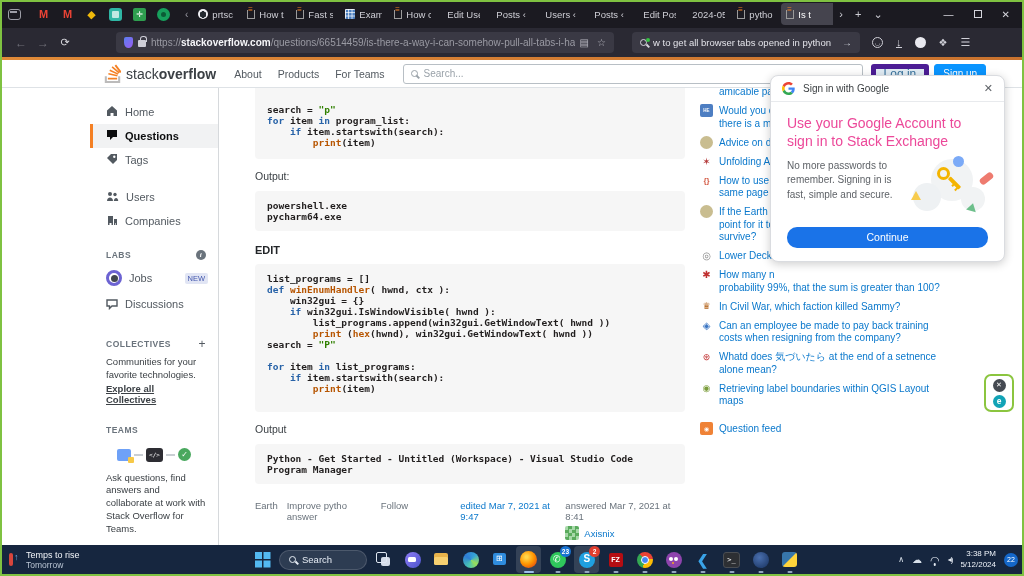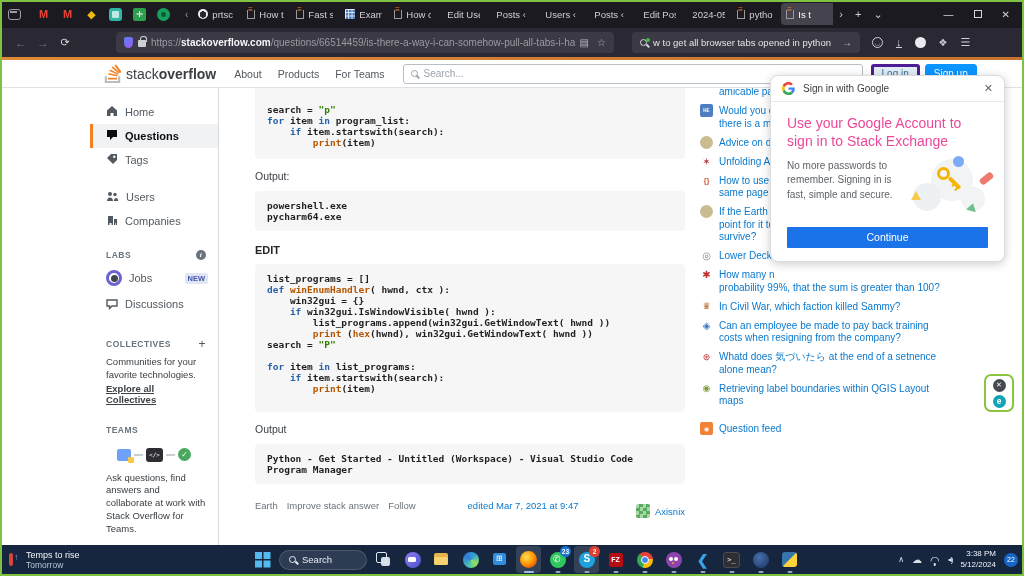--- a/index.html
+++ b/index.html
@@ -67,35 +67,35 @@
 .so-strip{position:absolute;left:0;top:57px;width:1024px;height:3px;background:linear-gradient(90deg,#e08a38,#c9722e)}
 .so-header{position:absolute;left:0;top:60px;width:1024px;height:28px;background:#fff;border-bottom:1px solid #dee2e6;display:flex;align-items:center;padding-left:104px;z-index:5}
 .so-logo{display:flex;align-items:center;gap:5px}
 .so-logo-text{font-size:14px;color:#3b4045}
 .so-logo-text b{font-weight:700}
 .so-links{display:flex;gap:16px;margin-left:18px}
 .so-links span{font-size:10.5px;color:#525960}
 .so-search{margin-left:18px;width:460px;height:20px;border:1px solid #b8bfc5;border-radius:3px;display:flex;align-items:center;gap:6px;padding:0 7px;color:#9aa2a9}
 .so-search input{border:0;outline:0;font-size:10px;flex:1;color:#3b4045;background:transparent;font-family:"Liberation Sans",sans-serif}
 .so-search input::placeholder{color:#9aa2a9}
-.btn-login{margin-left:8px;height:20px;padding:0 8px;background:#e1ecf4;border:3px solid #4c1d95;border-radius:3px;color:#39739d;font-size:10px;display:flex;align-items:center}
+.btn-login{margin-left:8px;height:20px;padding:0 8px;background:#e1ecf4;border:5px solid #4c1d95;border-radius:3px;color:#39739d;font-size:12px;display:flex;align-items:center}
 .btn-signup{margin-left:5px;height:20px;padding:0 8px;background:#0a95ff;border:1px solid #0a95ff;border-radius:3px;color:#fff;font-size:10px;display:flex;align-items:center}
 
 
 .leftnav{position:absolute;left:90px;top:88px;width:129px;height:457px;border-right:1px solid #d6d9dc;padding-top:12px;background:#fff}
 .nav-item{height:24px;display:flex;align-items:center;gap:7px;padding-left:16px;font-size:11px;color:#525960}
 .nav-item svg{flex:none}
 .nav-item.active{background:#f1f2f3;font-weight:700;color:#0c0d0e;border-left:3px solid #f48024;padding-left:13px}
 .nav-spacer{height:13px}
 .nav-label{display:flex;align-items:center;justify-content:space-between;padding:0 12px 0 16px;font-size:8.5px;font-weight:700;color:#6a737c;letter-spacing:.5px;height:18px}
 .info-ic{width:10px;height:10px;border-radius:50%;background:#6a737c;color:#fff;font-size:7px;display:flex;align-items:center;justify-content:center;font-style:italic;font-family:"Liberation Serif",serif}
 .plus-ic{font-size:12px;color:#525960;font-weight:400}
 .jobs-ring{width:16px;height:16px;border-radius:50%;border:3px solid #6c63d2;background:#fff;position:relative;flex:none}
 .jobs-ring::after{content:"";position:absolute;inset:1.5px;border-radius:50%;background:#41464d}
-.new-badge{margin-left:auto;margin-right:10px;font-size:7.5px;font-weight:700;color:#4357ad;background:#e1e5f4;border-radius:2px;padding:1px 3px}
+.new-badge{margin-left:auto;margin-right:10px;font-size:7.5px;font-weight:400;color:#4357ad;background:#e1e5f4;border-radius:2px;padding:1px 3px}
 .col-text{padding:3px 12px 0 16px;font-size:9.5px;line-height:1.35;color:#3b4045}
 .col-link{padding:1px 12px 0 16px;font-size:9.5px;font-weight:700;color:#3b4045;text-decoration:underline}
 .teams-illus{display:flex;align-items:center;justify-content:center;gap:3px;margin:9px 0 7px}
 .ti-chat{width:14px;height:12px;background:#6ea1f7;border-radius:2px;position:relative}
 .ti-chat::after{content:"";position:absolute;right:-3px;bottom:-2px;width:6px;height:6px;background:#f7c948;border-radius:1px}
 .ti-dash{width:9px;border-top:2px dashed #c9ced3}
 .ti-code{width:17px;height:14px;background:#2d2d33;border-radius:3px;color:#fff;font-size:6px;display:flex;align-items:center;justify-content:center;font-family:"DejaVu Sans Mono",monospace}
 .ti-check{width:13px;height:13px;border-radius:50%;background:#49a85e;color:#fff;font-size:8px;display:flex;align-items:center;justify-content:center}
 .explore-btn{margin:10px 14px 0 16px;height:20px;background:#f0761f;border-radius:3px;color:#fff;font-weight:700;font-size:10px;display:flex;align-items:center;justify-content:center}
 .create-link{text-align:center;margin-top:9px;font-size:9.5px;color:#3b4045}
@@ -140,21 +140,21 @@
 .gi-c2{width:28px;height:28px;background:#eef1f3;left:2px;top:24px}
 .gi-c3{width:24px;height:24px;background:#f1f3f4;left:50px;top:28px}
 .gi-blue{width:11px;height:11px;background:#7baaf7;left:42px;top:-3px}
 .gi-red{width:15px;height:7px;background:#ee7b6f;border-radius:4px;left:68px;top:16px;transform:rotate(-38deg)}
 .gi-yel{width:0;height:0;border-left:5px solid transparent;border-right:5px solid transparent;border-bottom:9px solid #f7cb4d;border-radius:0;left:0;top:32px}
 .gi-grn{width:0;height:0;border-left:5px solid transparent;border-right:5px solid transparent;border-bottom:8px solid #6dbf8b;border-radius:0;left:56px;top:44px;transform:rotate(15deg)}
 .gi-keyhead{width:13px;height:13px;border:3.5px solid #f4b400;background:transparent;left:26px;top:8px}
 .gi-keystem{width:15px;height:4px;background:#f4b400;border-radius:1px;left:36px;top:22px;transform:rotate(45deg)}
 .gi-keystem::after{content:"";position:absolute;right:1px;top:3px;width:2.5px;height:4px;background:#f4b400}
 .gi-keystem::before{content:"";position:absolute;right:6px;top:3px;width:2.5px;height:3px;background:#f4b400}
-.gp-btn{margin-top:10px;height:21px;background:#1a73e8;border-radius:1px;color:#fff;font-size:10.5px;display:flex;align-items:center;justify-content:center}
+.gp-btn{margin-top:10px;height:21px;background:#1a73e8;border-radius:10px;color:#fff;font-size:10.5px;display:flex;align-items:center;justify-content:center}
 
 
 .ewidget{position:absolute;left:984px;top:374px;width:30px;height:38px;background:#fff;border:2px solid #8bc53f;border-radius:7px;display:flex;flex-direction:column;align-items:center;justify-content:center;gap:3px;z-index:70}
 .ew-close{width:13px;height:13px;border-radius:50%;background:#454a52;color:#fff;font-size:7px;display:flex;align-items:center;justify-content:center}
 .ew-e{width:13px;height:13px;border-radius:50%;background:#11a3b6;color:#fff;font-size:8.5px;font-weight:700;display:flex;align-items:center;justify-content:center}
 
 
 .taskbar{position:absolute;left:0;top:545px;width:1024px;height:29px;background:#16263f;z-index:80}
 .weather{position:absolute;left:8px;top:0;height:29px;display:flex;align-items:center;gap:6px}
 .thermo{width:12px;height:15px;position:relative}
@@ -443,25 +443,26 @@
         <div class="code-line" data-name="code-line"><span class="tok-p">        </span><span class="tok-f">print</span><span class="tok-p">(item)</span></div>
       </div>
     <div class="out-label" data-name="output-label">Output</div>
     <div class="code-block" id="out2" data-name="output-block">
         <div class="code-line" data-name="output-line">Python - Get Started - Untitled (Workspace) - Visual Studio Code</div>
         <div class="code-line" data-name="output-line">Program Manager</div>
       </div>
     <div class="ans-footer">
       <div class="actions" id="actions" data-name="answer-actions">
           <span data-name="answer-action-link">Earth</span>
-          <span data-name="answer-action-link">Improve stack answer</span>
+          <span data-name="answer-action-link">Improve pytho answer</span>
           <span data-name="answer-action-link">Follow</span>
         </div>
       <div class="edited" data-name="edited-link">edited Mar 7, 2021 at 9:47</div>
       <div class="answered" data-name="answered-block">
+        <div data-name="answered-time">answered Mar 7, 2021 at 8:41</div>
         <div class="user-row">
           <span class="avatar" data-name="avatar"></span>
           <span class="user-name" data-name="user-link">Axisnix</span>
         </div>
       </div>
     </div>
   </div>
 
   <div class="rightbar" data-name="hot-network-questions">
     <div id="hotlist">

